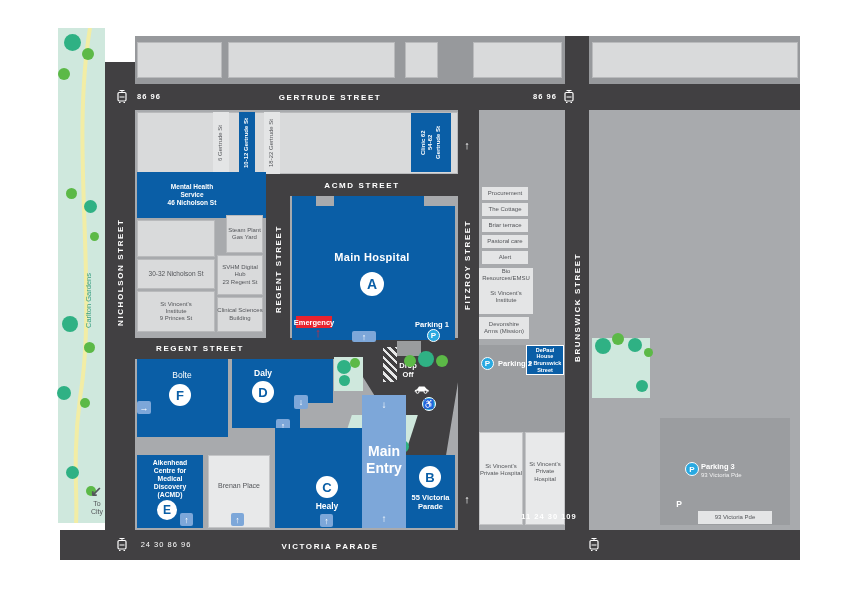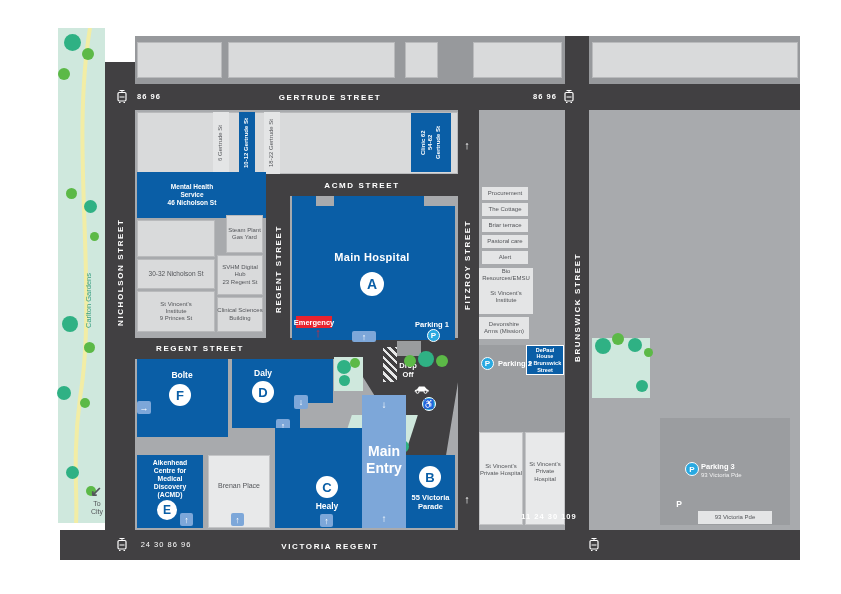--- a/index.html
+++ b/index.html
@@ -148,21 +148,21 @@
     <path d="M1.5 6.5 q0-2 2.5-2.3 l2-2.7 h5.5 l2.5 2.7 q2 .3 2 2.3 z" fill="#fff"></path>
     <circle cx="4.5" cy="6.8" r="1.5" fill="#414042" stroke="#fff"></circle>
     <circle cx="12.5" cy="6.8" r="1.5" fill="#414042" stroke="#fff"></circle>
   </svg>
   <div class="abs p-icon" style="left:422px;top:397px;width:14px;height:14px;font-size:9px;">♿</div>
   <div class="tree" style="left:404px;top:355px;width:12px;height:12px;background:var(--green2);"></div>
   <div class="tree" style="left:418px;top:351px;width:16px;height:16px;background:var(--green1);"></div>
   <div class="tree" style="left:436px;top:355px;width:12px;height:12px;background:var(--green2);"></div>
 
   <div class="abs blue" style="left:137px;top:359px;width:91px;height:78px;"></div>
-  <div class="abs wtxt" style="left:157px;top:369px;width:50px;height:12px;font-size:8.5px;font-weight:bold;">Bolte</div>
+  <div class="abs wtxt" style="left:157px;top:369px;width:50px;height:12px;font-size:8.5px;font-weight:normal;">Bolte</div>
   <div class="abs circle" style="left:169px;top:384px;width:22px;height:22px;font-size:13px;">F</div>
   <div class="abs arrowbox" style="left:137px;top:401px;width:14px;height:13px;font-size:9px;">→</div>
 
   <div class="abs blue" style="left:232px;top:359px;width:101px;height:44px;"></div>
   <div class="abs blue" style="left:232px;top:403px;width:68px;height:25px;"></div>
   <div class="abs wtxt" style="left:243px;top:367px;width:40px;height:12px;font-size:8.5px;font-weight:bold;">Daly</div>
   <div class="abs circle" style="left:252px;top:381px;width:22px;height:22px;font-size:13px;">D</div>
   <div class="abs arrowbox" style="left:294px;top:395px;width:14px;height:14px;font-size:9px;">↓</div>
   <div class="abs arrowbox" style="left:276px;top:419px;width:14px;height:13px;font-size:9px;">↑</div>
 
@@ -251,21 +251,21 @@
   <div class="abs p-icon" style="left:685px;top:462px;width:14px;height:14px;">P</div>
   <div class="abs wtxt" style="left:701px;top:462px;width:42px;height:9px;font-size:7.5px;font-weight:bold;justify-content:flex-start;">Parking 3</div>
   <div class="abs wtxt" style="left:701px;top:472px;width:48px;height:8px;font-size:6px;justify-content:flex-start;opacity:0.85;">93 Victoria Pde</div>
   <div class="abs wtxt" style="left:673px;top:499px;width:12px;height:10px;font-size:8.5px;font-weight:bold;">P</div>
   <div class="abs labelbox" style="left:698px;top:511px;width:74px;height:13px;"></div>
   <div class="abs txt" style="left:698px;top:511px;width:74px;height:13px;font-size:6px;">93 Victoria Pde</div>
 
   <div class="abs street" style="left:240px;top:89px;width:180px;height:16px;">GERTRUDE STREET</div>
   <div class="abs street" style="left:300px;top:178px;width:124px;height:14px;">ACMD STREET</div>
   <div class="abs street" style="left:130px;top:341px;width:140px;height:14px;">REGENT STREET</div>
-  <div class="abs street" style="left:255px;top:539px;width:150px;height:14px;">VICTORIA REGENT</div>
+  <div class="abs street" style="left:255px;top:539px;width:150px;height:14px;">VICTORIA PARADE</div>
   <div class="abs street vlabel" style="left:113px;top:215px;width:14px;height:115px;">NICHOLSON STREET</div>
   <div class="abs street vlabel" style="left:271px;top:222px;width:14px;height:95px;">REGENT STREET</div>
   <div class="abs street vlabel" style="left:460px;top:215px;width:14px;height:100px;">FITZROY STREET</div>
   <div class="abs street vlabel" style="left:570px;top:250px;width:14px;height:115px;">BRUNSWICK STREET</div>
 
   <div class="abs warrow" style="left:460px;top:138px;width:14px;height:14px;font-size:11px;">↑</div>
   <div class="abs warrow" style="left:460px;top:492px;width:14px;height:14px;font-size:11px;">↑</div>
 
   <svg class="abs" style="left:116px;top:89px;" width="12" height="15" viewBox="0 0 12 15">
     <path d="M3.5 1.5 h5 M6 1.5 v2" stroke="#fff" stroke-width="1" fill="none"></path>

